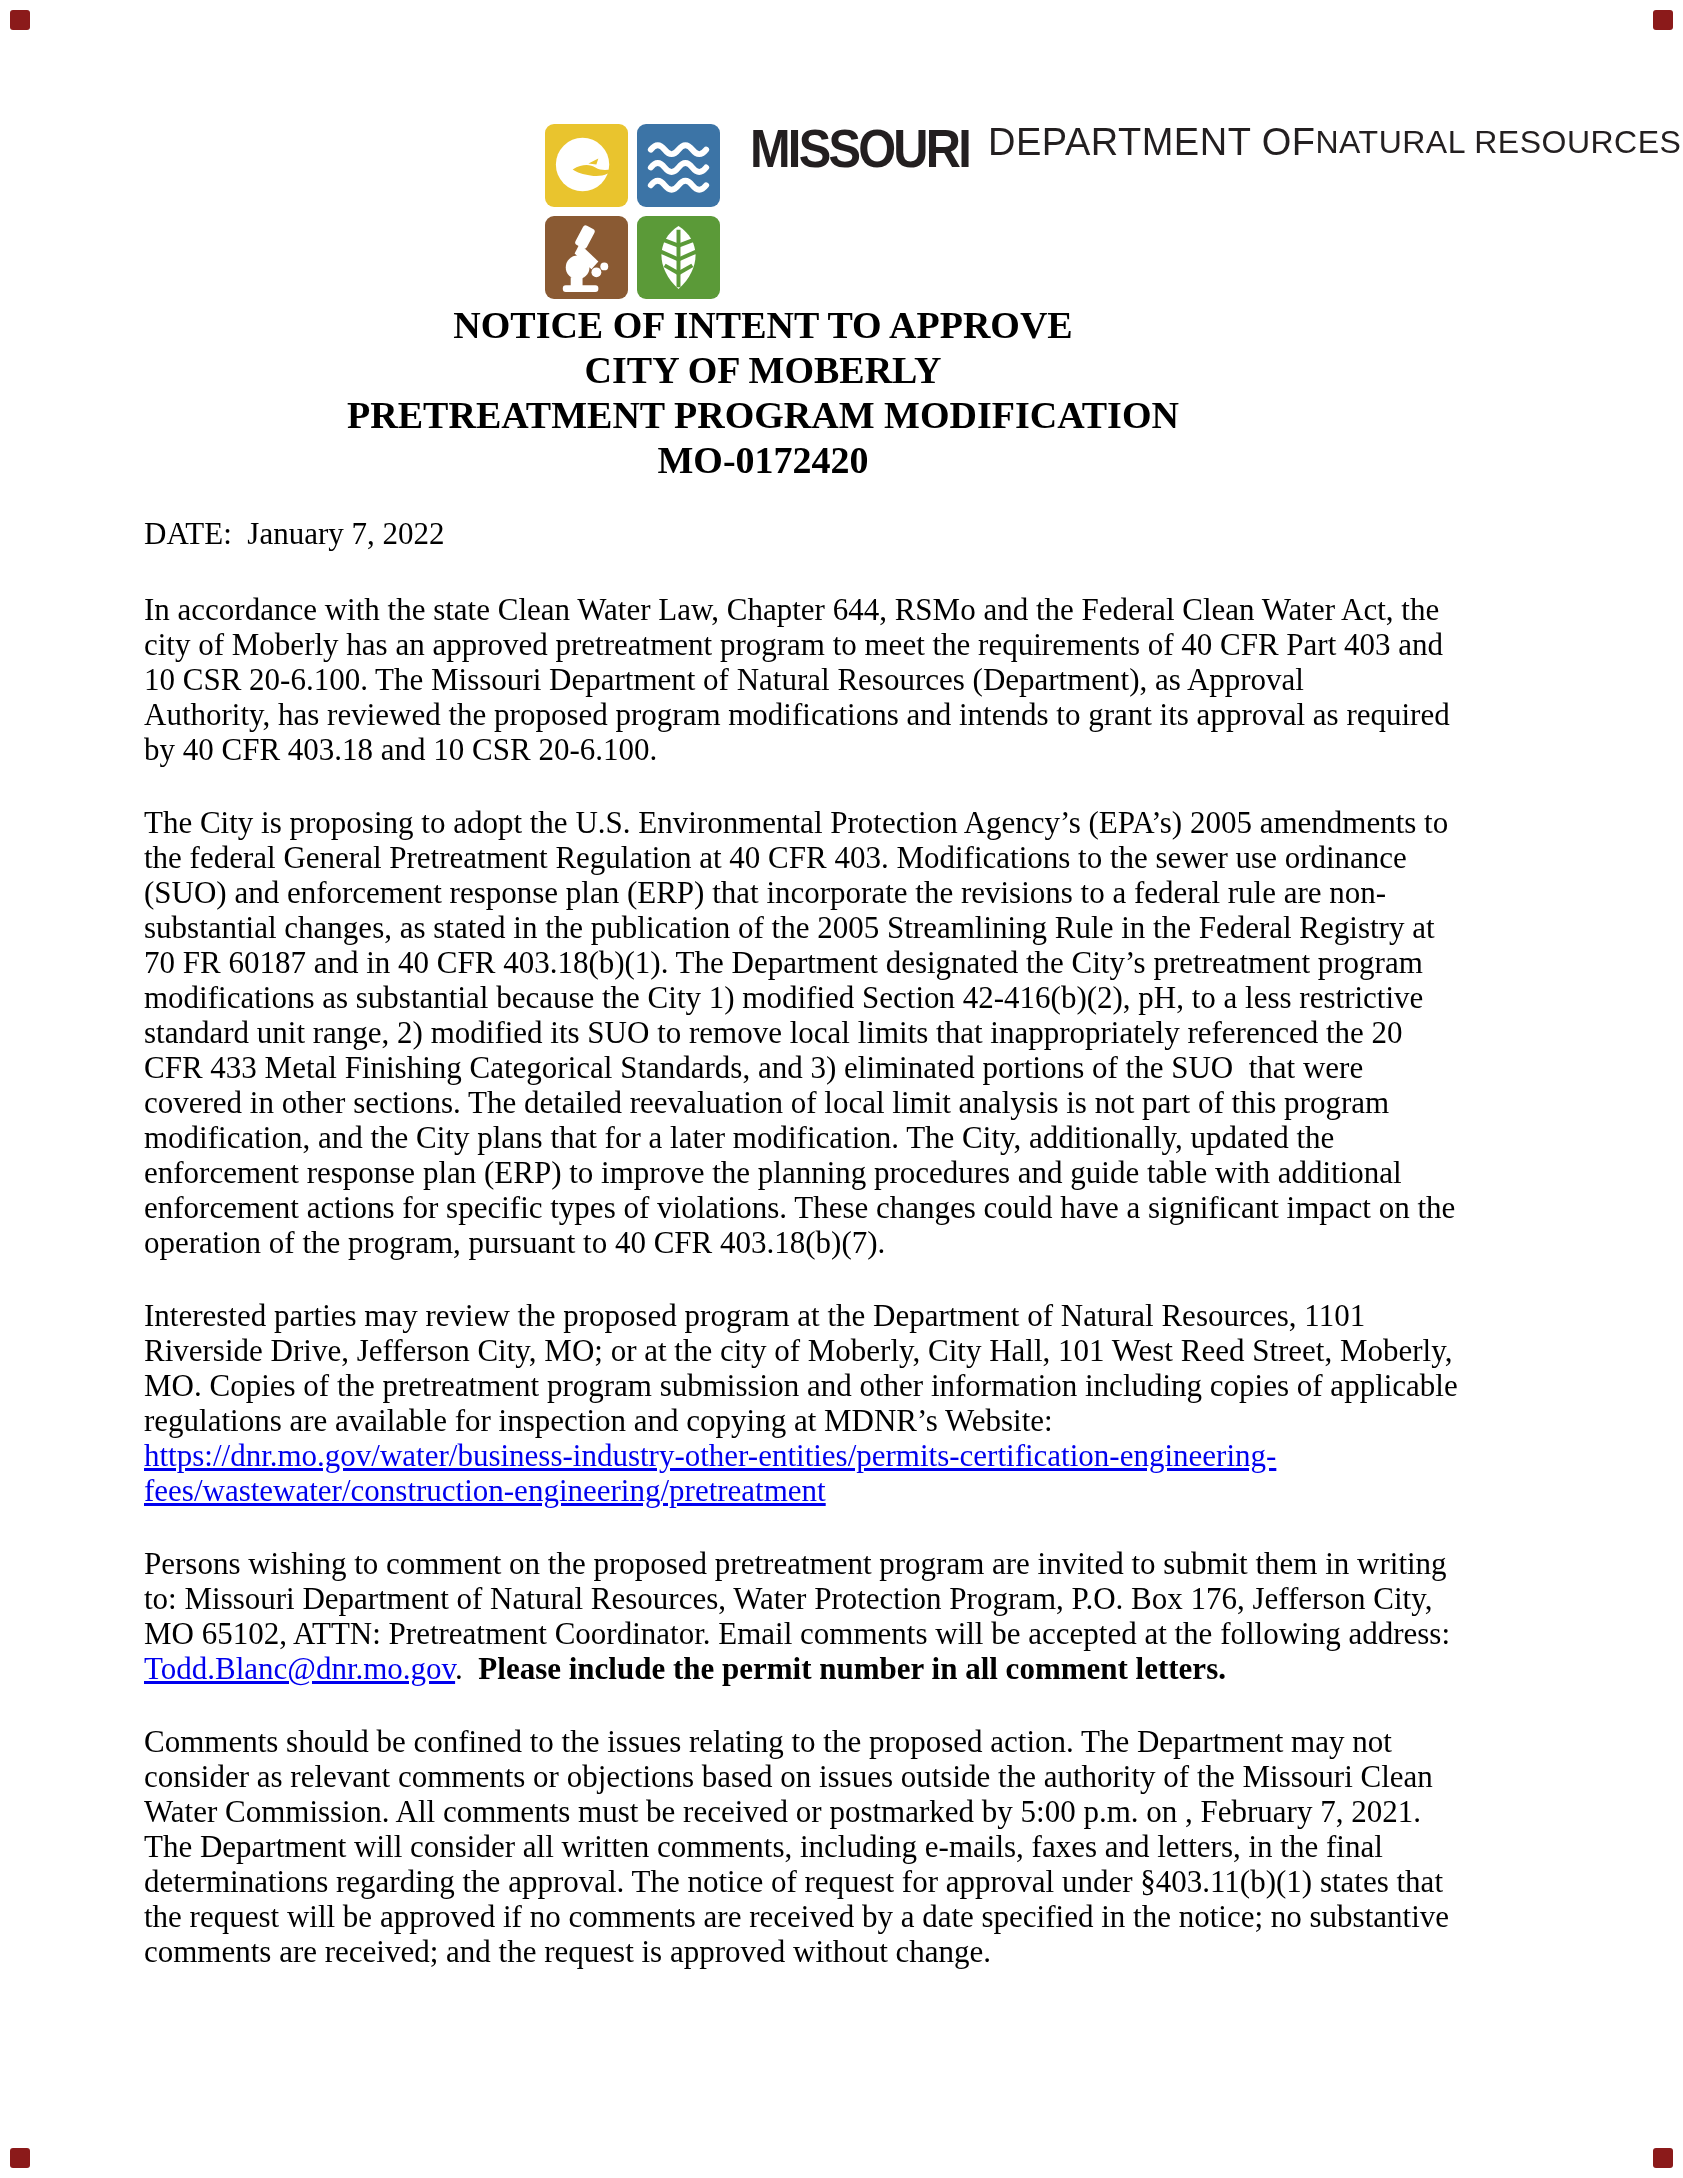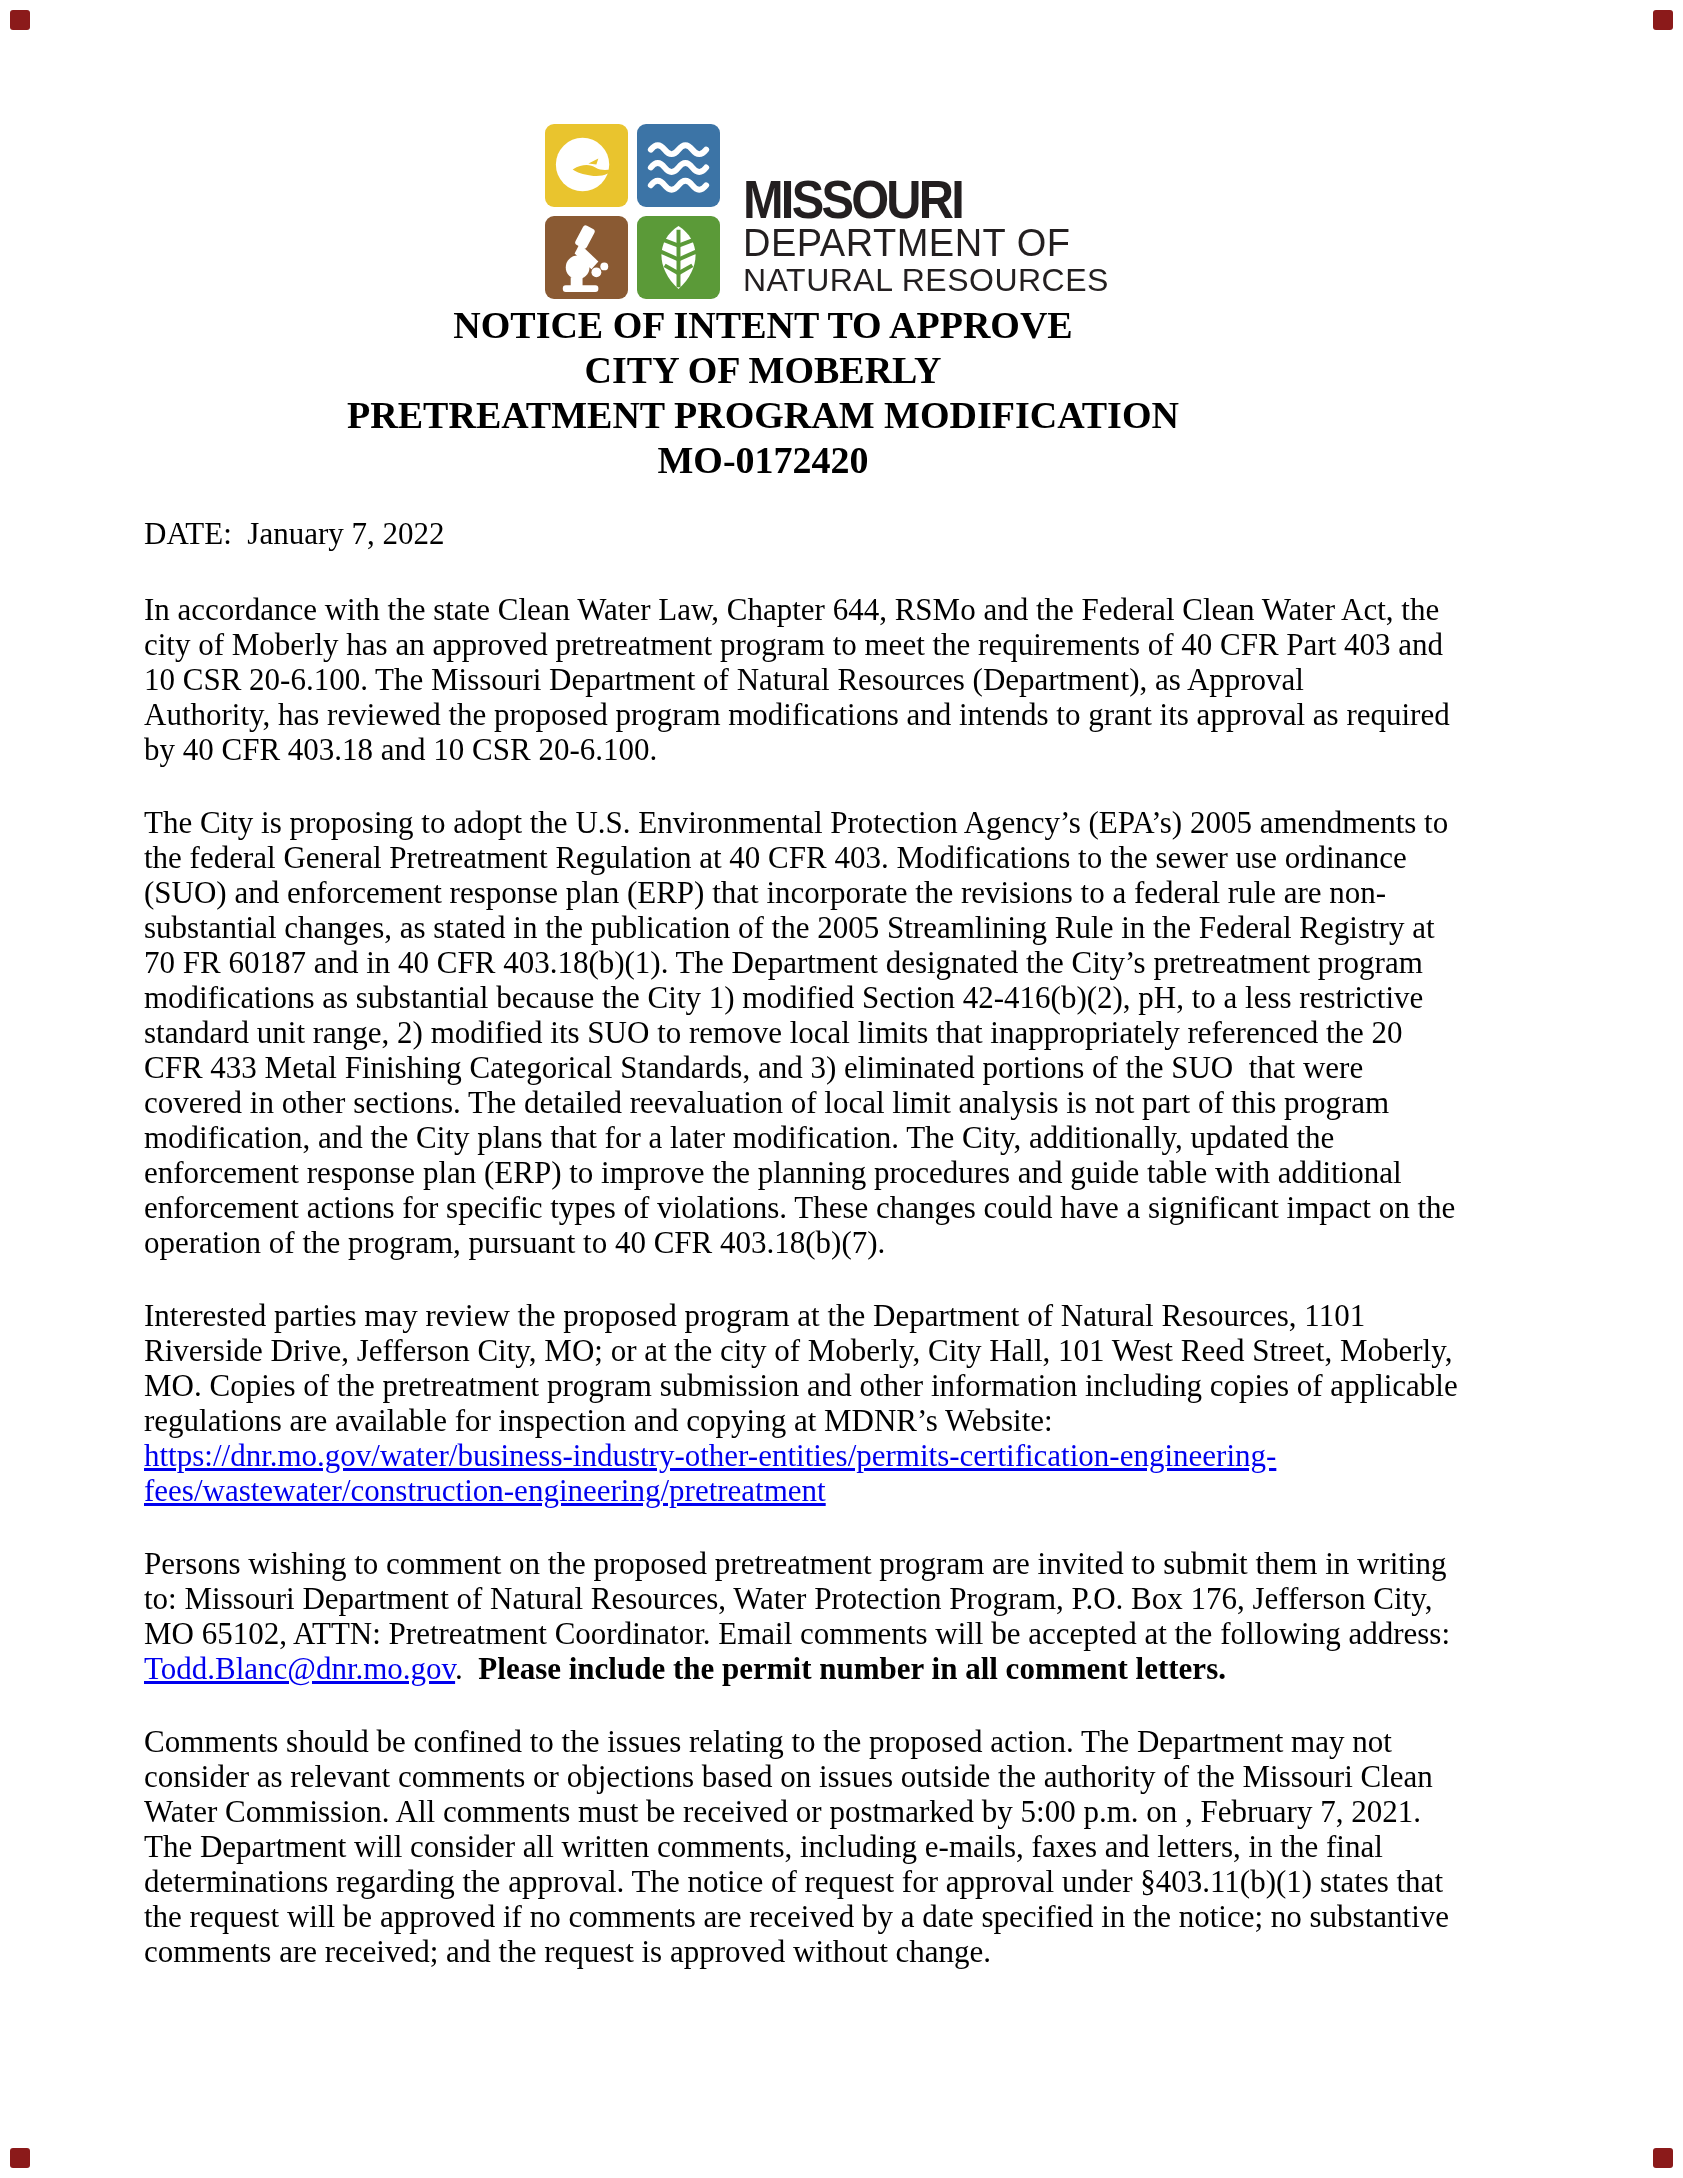--- a/index.html
+++ b/index.html
@@ -16,21 +16,21 @@
   .corner.tl{left:10px;top:10px;}
   .corner.tr{right:10px;top:10px;}
   .corner.bl{left:10px;bottom:10px;}
   .corner.br{right:10px;bottom:10px;}
 
   
   .logo-row{position:absolute;left:545px;top:124px;display:flex;align-items:flex-end;}
   .tiles{display:grid;grid-template-columns:83px 83px;grid-template-rows:83px 83px;gap:9px;}
   .tile{width:83px;height:83px;border-radius:9px;overflow:hidden;}
   .tile svg{display:block;width:83px;height:83px;}
-  .logo-text{margin-left:23px;font-family:"Liberation Sans", sans-serif;color:#231F20;display:flex;flex-direction:column;justify-content:flex-end;height:175px;}
+  .logo-text{margin-left:30px;font-family:"Liberation Sans", sans-serif;color:#231F20;display:flex;flex-direction:row;justify-content:flex-end;height:175px;}
   .logo-text .l1{font-weight:bold;font-size:53px;line-height:50px;letter-spacing:-3px;transform:scaleX(.92);transform-origin:left bottom;white-space:pre;}
   .logo-text .l2{font-size:38px;line-height:37px;letter-spacing:0.5px;white-space:pre;}
   .logo-text .l3{font-size:32px;line-height:37px;letter-spacing:0.5px;white-space:pre;}
 
   
   .titles{position:absolute;left:0;top:303px;width:1526px;text-align:center;font-weight:bold;font-size:38px;line-height:45px;}
   .titles div{white-space:pre;}
 
   
   .date-line{position:absolute;left:144px;top:516px;font-size:31px;line-height:35px;white-space:pre;}

